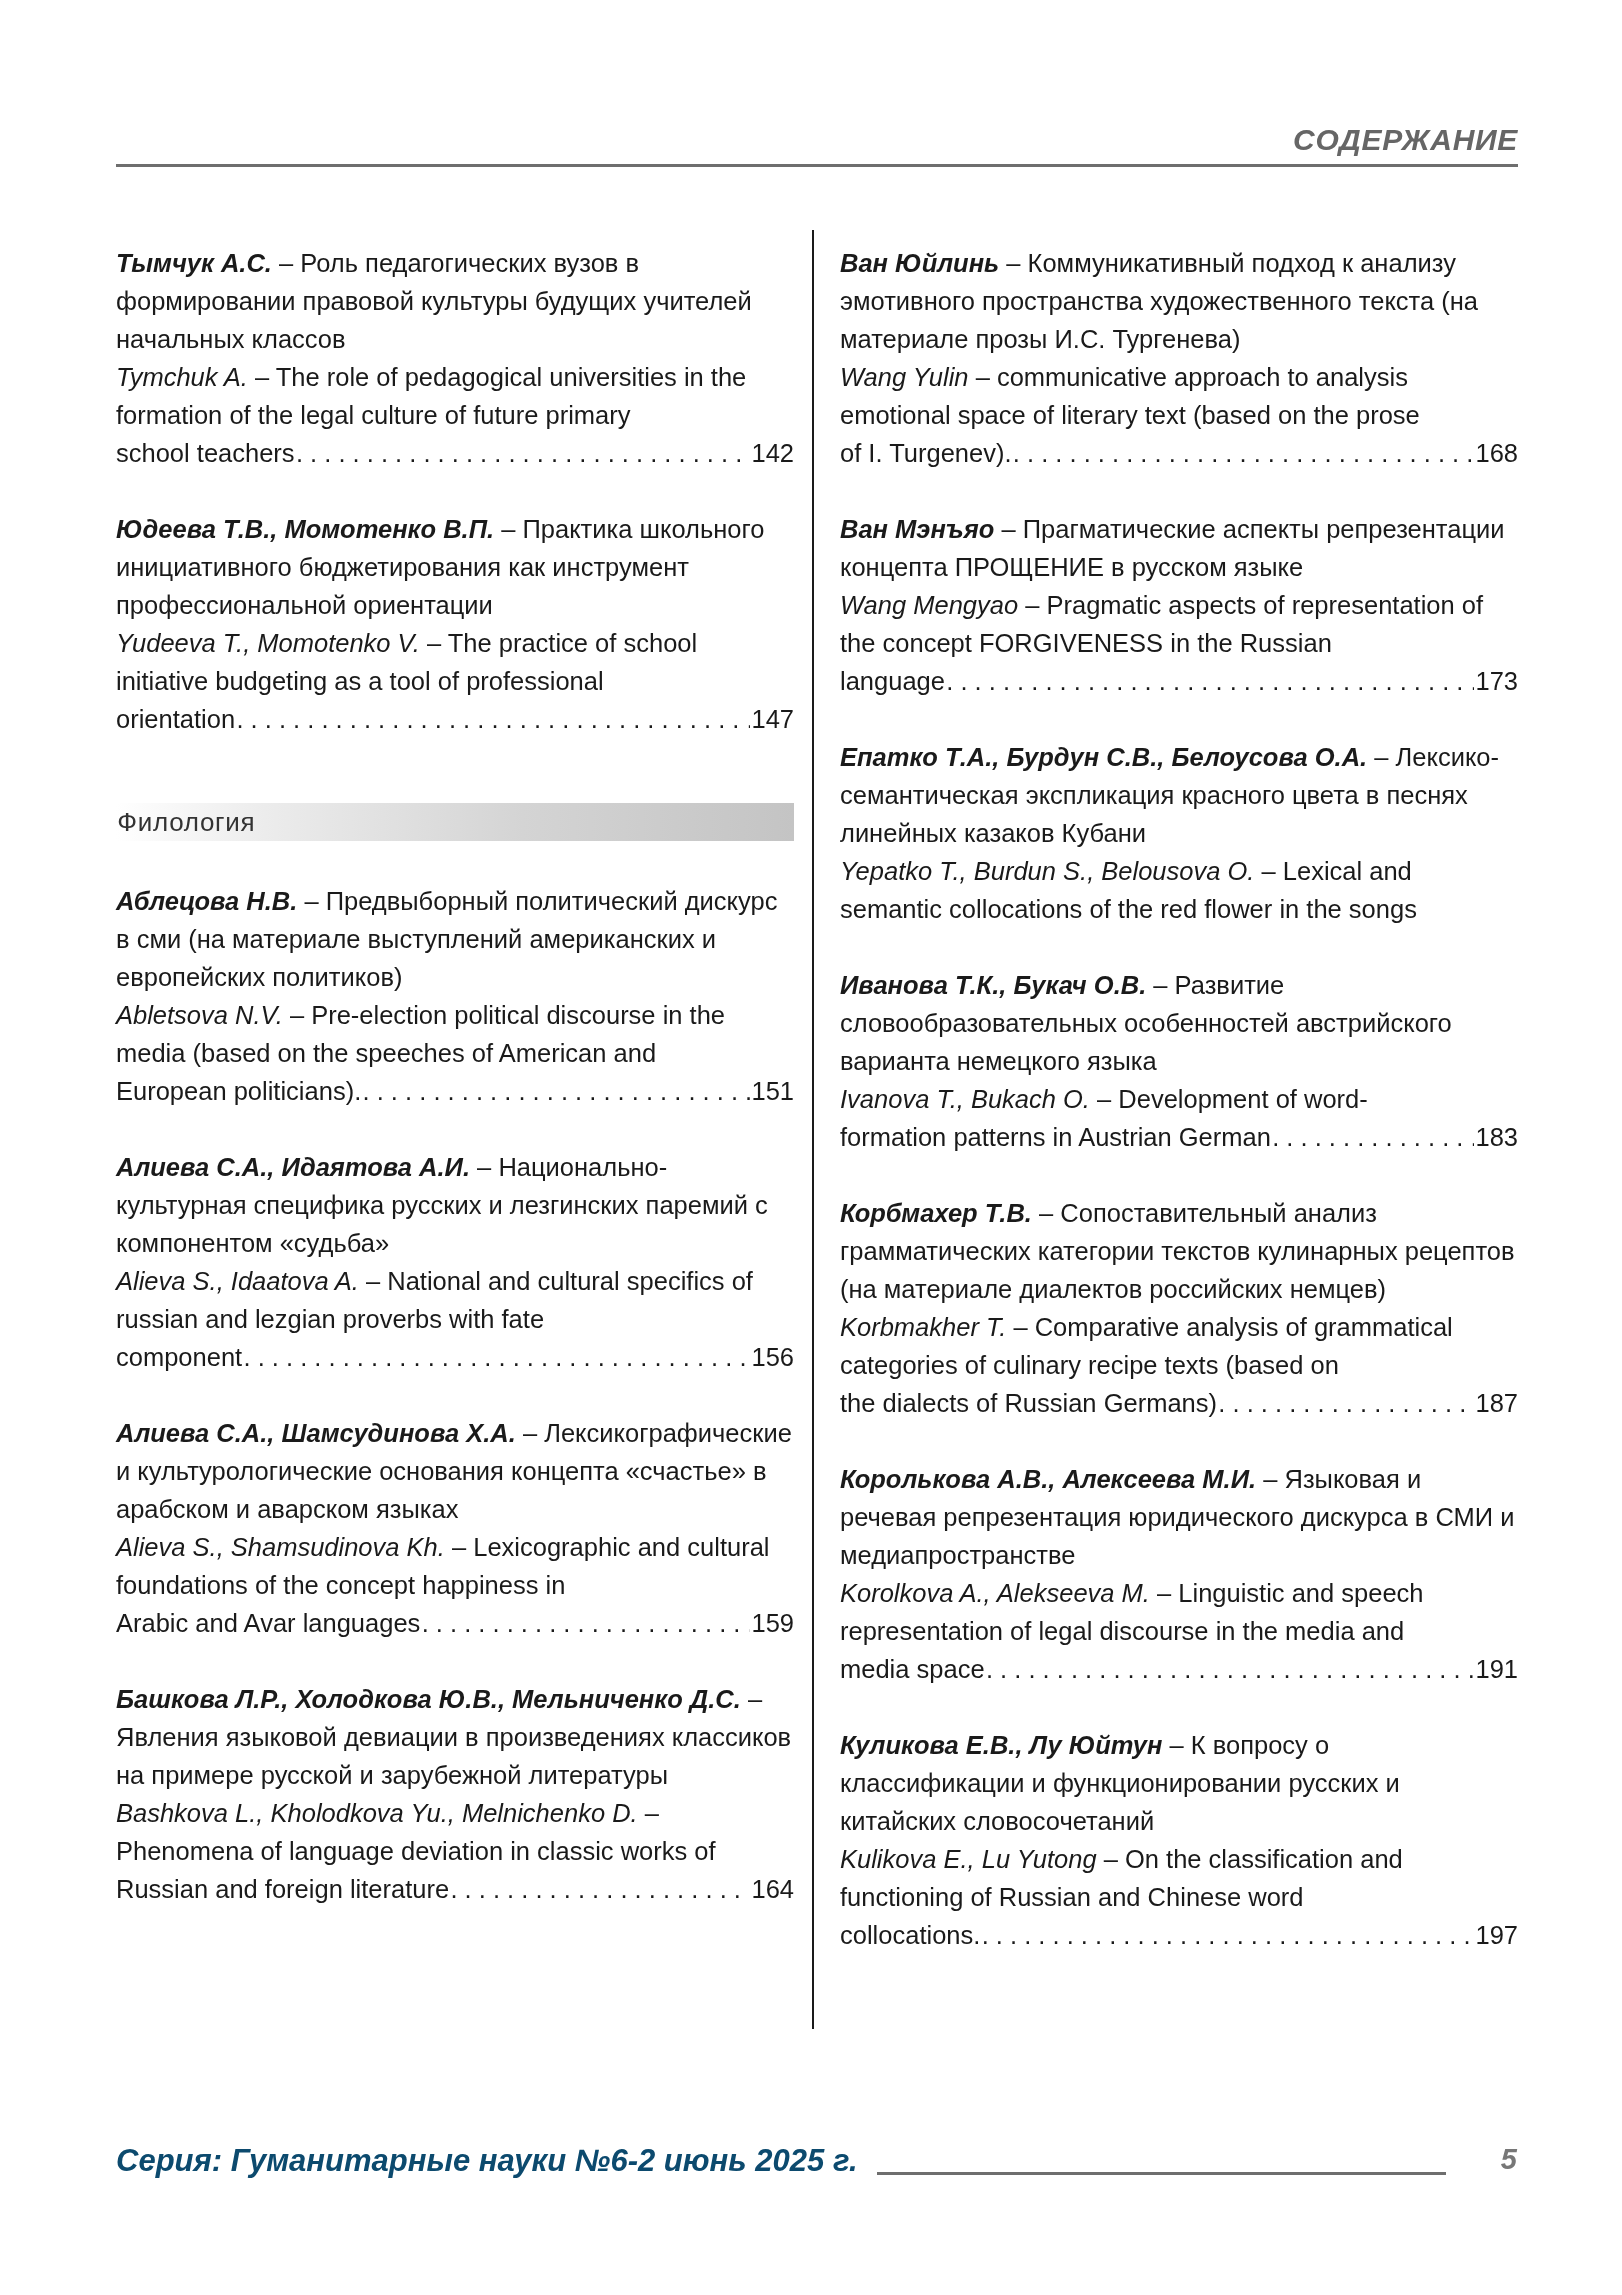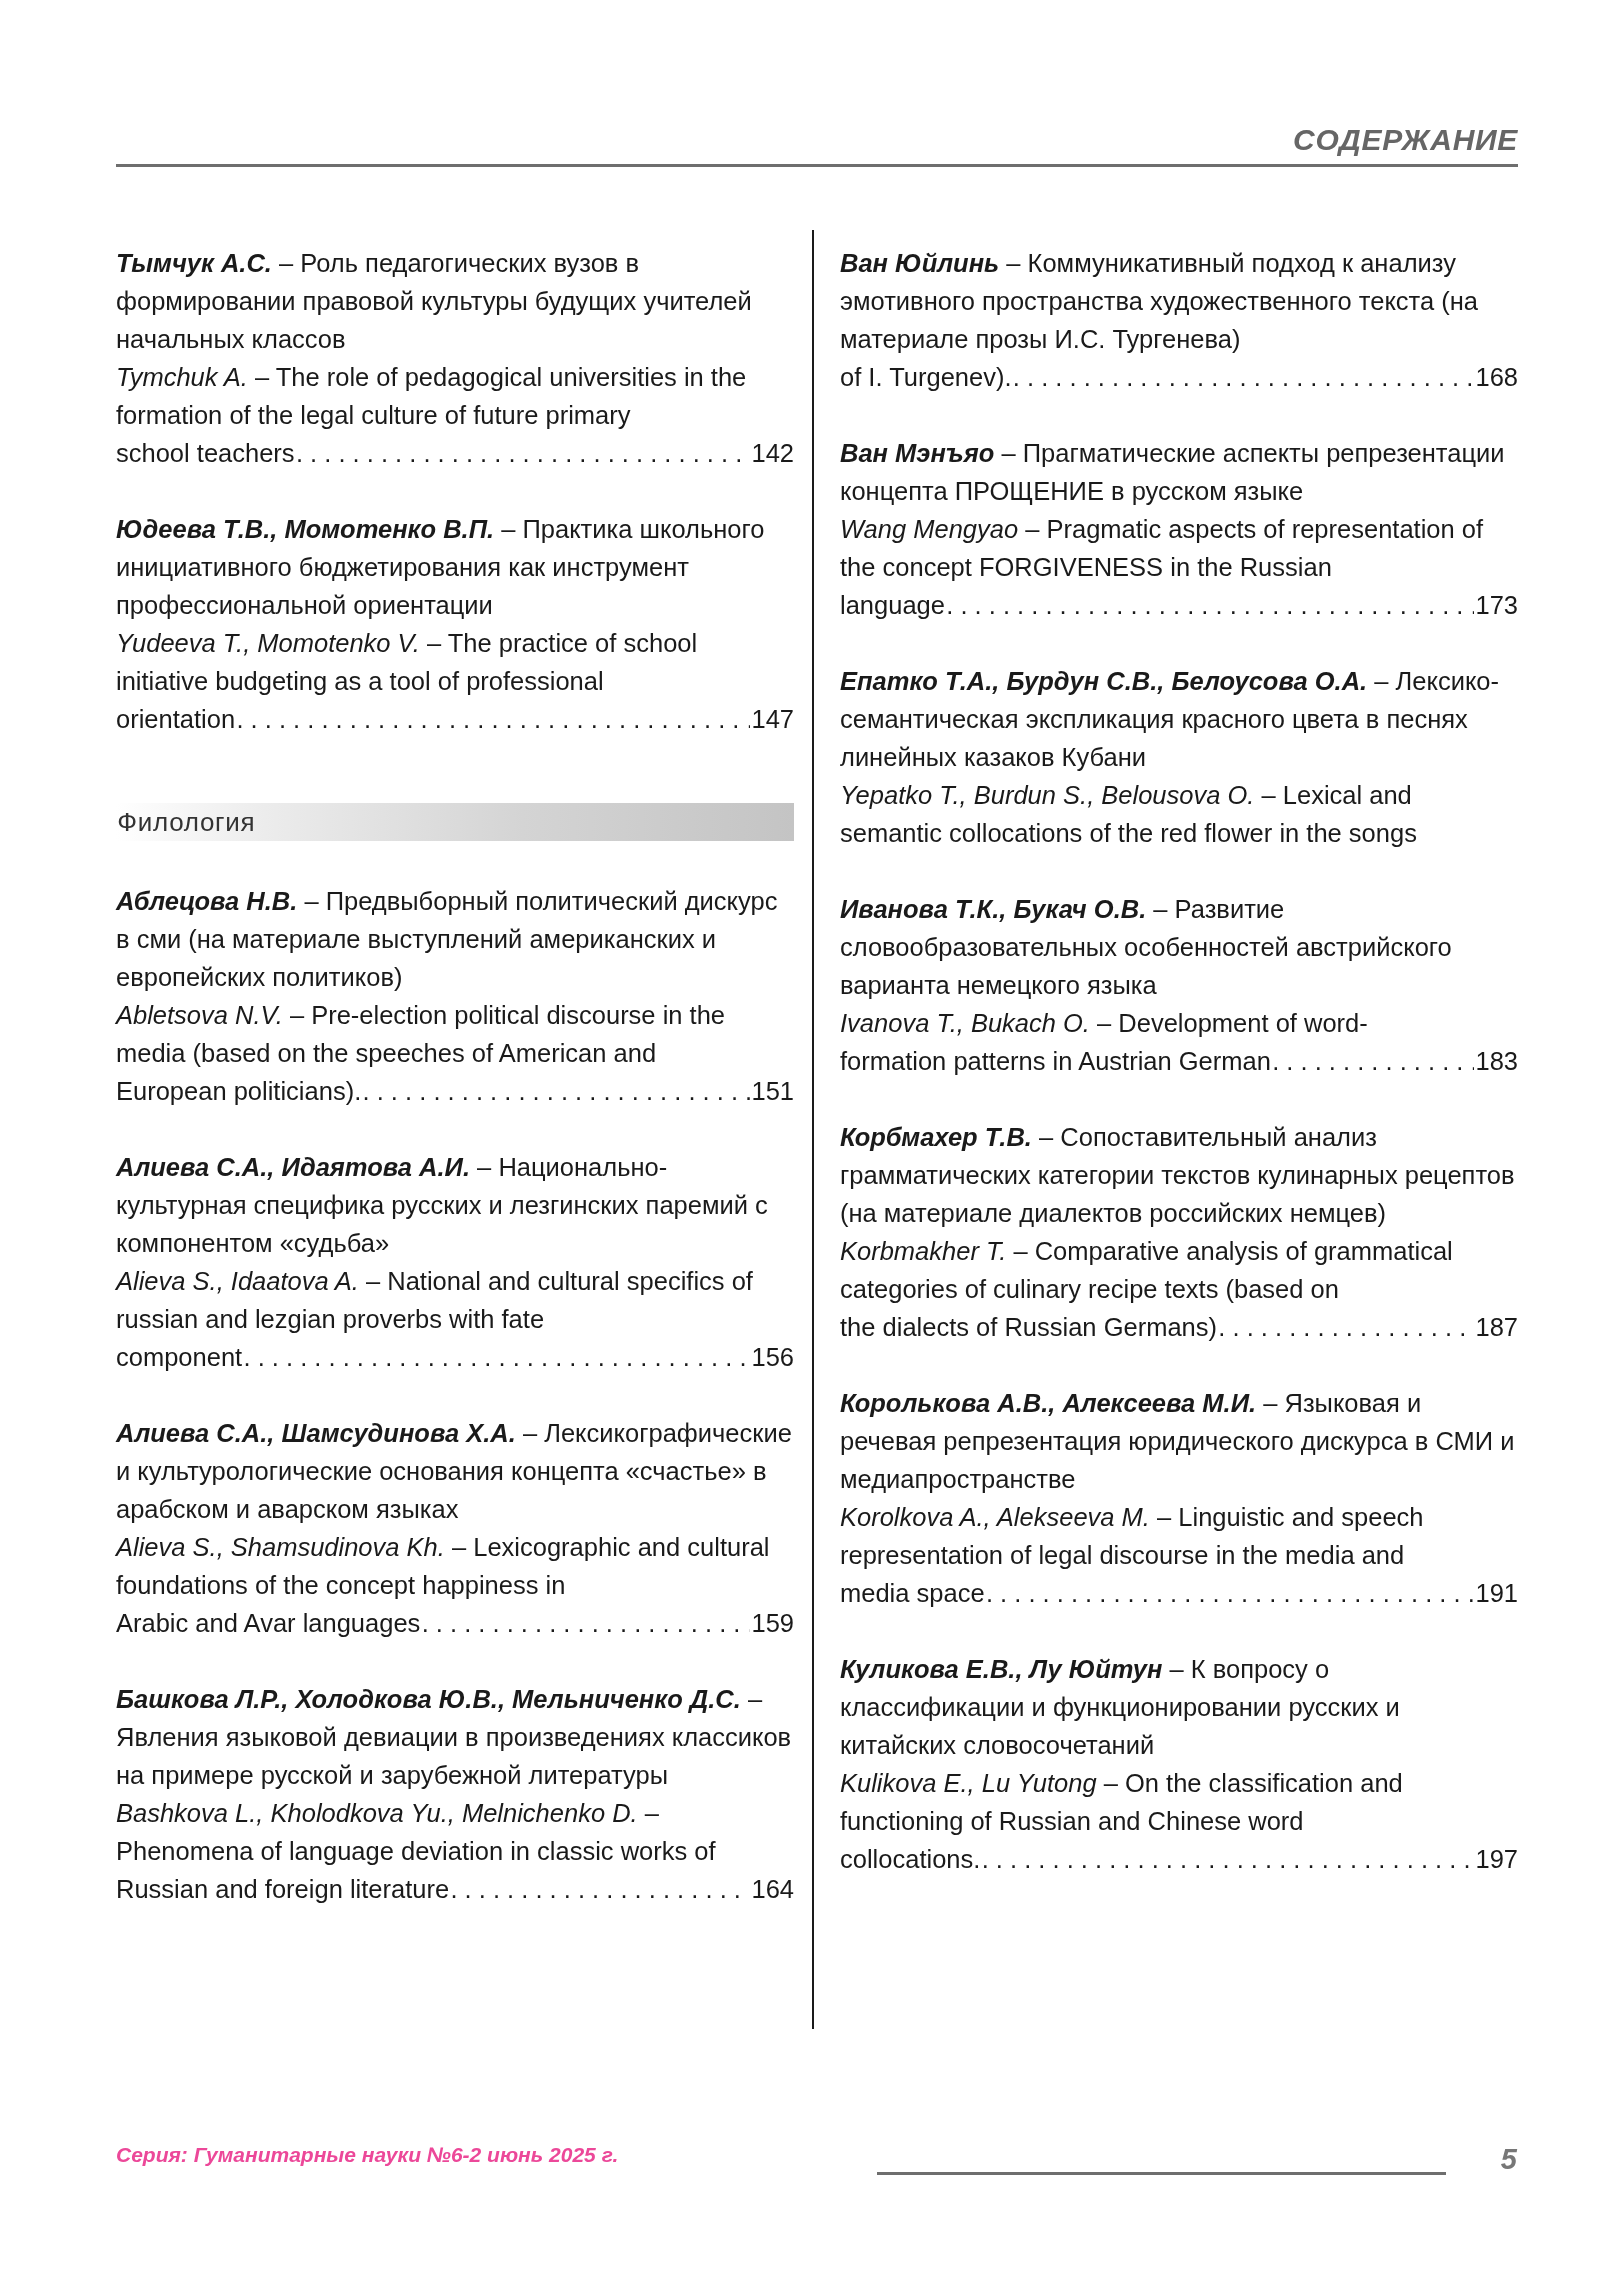--- a/index.html
+++ b/index.html
@@ -24,21 +24,21 @@
   .entry .last-line .lead-text { white-space: nowrap; flex: 0 0 auto; }
   .entry .last-line .dots { flex: 1 1 auto; overflow: hidden; white-space: nowrap; letter-spacing: 3.9px; margin: 0 1.3px; }
   .entry .last-line .dots::before { content: ". . . . . . . . . . . . . . . . . . . . . . . . . . . . . . . . . . . . . . . . . . . . . . . . . . . . . . . . . . . . . . . . . . . . . . . . . . . . . . . . . . . . . . . . . . . . . . . . . . . . . . . . . . . . . . . . . . . . . . . . . . . . . . . . . . ."; letter-spacing: 0; }
   .entry .last-line .page-num { flex: 0 0 auto; }
 
   .section-header { height: 38px; margin: 65px 0 41px 0;
     background: linear-gradient(to right, #ffffff 0%, #ececec 22%, #d4d4d4 60%, #c4c4c4 100%);
     display: flex; align-items: center; padding-left: 1.3px; }
   .section-header span { font-size: 26px; color: #333333; font-weight: normal; letter-spacing: 0.7px; }
 
-  .footer-title { position: absolute; top: 2143px; left: 116px; font-size: 21px; font-style: italic; font-weight: bold; color: #ec4899; }
+  .footer-title { position: absolute; top: 2143px; left: 116px; font-size: 31px; font-style: italic; font-weight: bold; color: #0c4a6e; }
   .footer-rule { position: absolute; top: 2172px; left: 877px; width: 569px; height: 3.3px; background: #6e6e6e; }
   .footer-page { position: absolute; top: 2143px; right: 106px; font-size: 29px; font-style: italic; font-weight: bold; color: #777777; }
 </style>
 </head>
 <body>
 
 <div class="running-head">СОДЕРЖАНИЕ</div>
 <div class="head-rule"></div>
 <div class="col-divider"></div>
 
@@ -107,20 +107,21 @@
       <span class="page-num">164</span>
     </div>
   </div>
 </div>
 </div>
 
 <div class="column col-right">
   <div id="right-entries">
   <div class="entry">
     <span class="ru"><span class="ru-authors">Ван Юйлинь</span> <span class="ru-title">– Коммуникативный подход к анализу эмотивного пространства художественного текста (на материале прозы И.С. Тургенева)</span></span>
+    <span class="en"><span class="en-authors">Wang Yulin</span> <span class="en-title-lead">– communicative approach to analysis emotional space of literary text (based on the prose</span></span>
     <div class="last-line">
       <span class="lead-text">of I. Turgenev).</span>
       <span class="dots"></span>
       <span class="page-num">168</span>
     </div>
   </div>
 
   <div class="entry">
     <span class="ru"><span class="ru-authors">Ван Мэнъяо</span> <span class="ru-title">– Прагматические аспекты репрезентации концепта ПРОЩЕНИЕ в русском языке</span></span>
     <span class="en"><span class="en-authors">Wang Mengyao</span> <span class="en-title-lead">– Pragmatic aspects of representation of the concept FORGIVENESS in the Russian</span></span>

